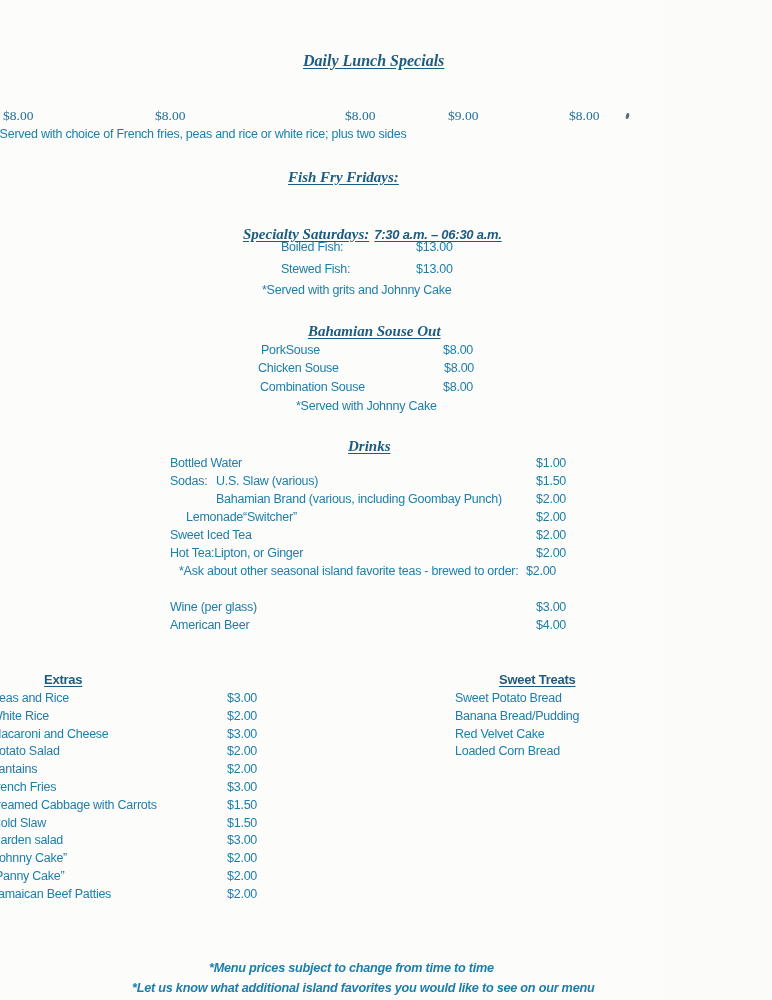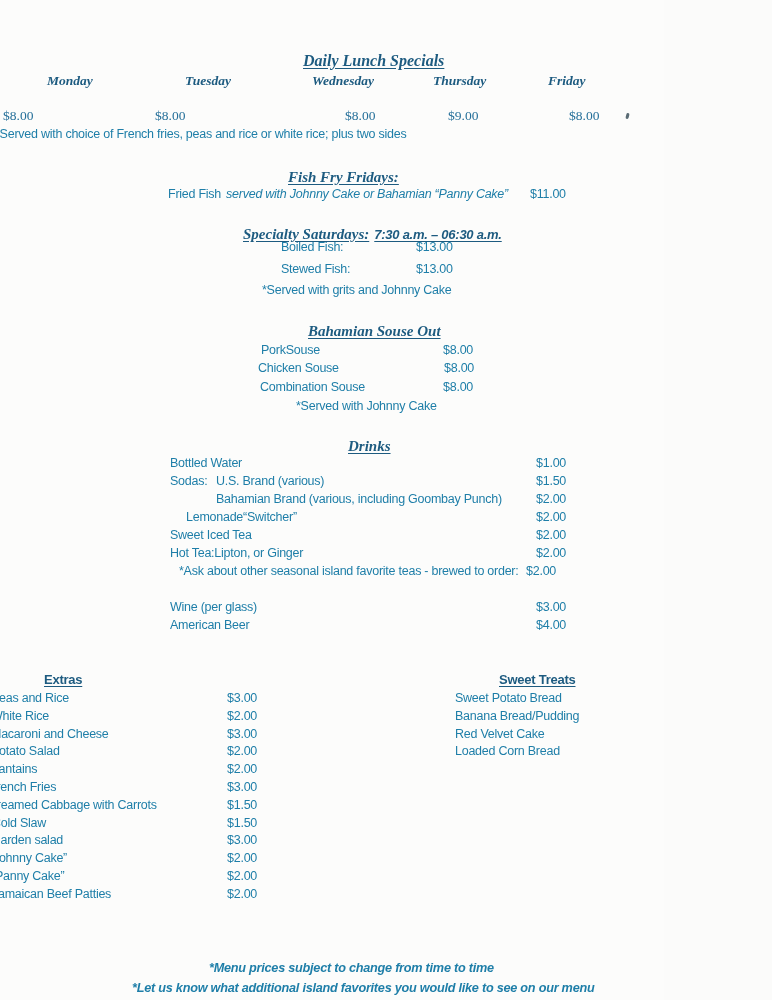--- a/index.html
+++ b/index.html
@@ -43,44 +43,33 @@
     border-radius:2px;background:#5a6b74;transform:rotate(14deg);
   }
 </style>
 </head>
 <body>
 
 <div id="page">
 
   <span class="abs serif sec-title main-title" style="left:303px;top:52px">Daily Lunch Specials</span>
 
-  <div class="row" style="top:73px">
-    <span class="serif day" style="left:47px">Monday</span>
-    <span class="serif day" style="left:185px">Tuesday</span>
-    <span class="serif day" style="left:312px">Wednesday</span>
-    <span class="serif day" style="left:433px">Thursday</span>
-    <span class="serif day" style="left:548px">Friday</span>
-  </div>
 
 
   <div class="row" style="top:108px">
     <span class="serif serif-txt" style="left:3px">$8.00</span>
     <span class="serif serif-txt" style="left:155px">$8.00</span>
     <span class="serif serif-txt" style="left:345px">$8.00</span>
     <span class="serif serif-txt" style="left:448px">$9.00</span>
     <span class="serif serif-txt" style="left:569px">$8.00</span>
   </div>
 
   <span class="abs sans body-txt" style="left:-5px;top:127px">*Served with choice of French fries, peas and rice or white rice; plus two sides</span>
 
   <span class="abs serif sec-title" style="left:288px;top:169px">Fish Fry Fridays:</span>
-  <div class="row sans body-txt" style="top:187px">
-    <span style="left:168px"><span>Fried Fish</span><span class="it desc-gap">served with Johnny Cake or Bahamian “Panny Cake”</span></span>
-    <span style="left:530px">$11.00</span>
-  </div>
 
   <span class="abs sec-title" style="left:243px;top:225px"><span class="serif">Specialty Saturdays:</span><span class="sans desc-gap" style="font-size:13px">7:30 a.m. – 06:30 a.m.</span></span>
 
   <div class="row sans body-txt" style="top:240px">
     <span style="left:281px">Boiled Fish:</span>
     <span style="left:416px">$13.00</span>
   </div>
   <div class="row sans body-txt" style="top:262px">
     <span style="left:281px">Stewed Fish:</span>
     <span style="left:416px">$13.00</span>
@@ -103,21 +92,21 @@
   <span class="abs sans body-txt" style="left:296px;top:399px">*Served with Johnny Cake</span>
 
   <span class="abs serif sec-title" style="left:348px;top:438px">Drinks</span>
 
   <div class="row sans body-txt" style="top:456px">
     <span style="left:170px">Bottled Water</span>
     <span style="left:536px">$1.00</span>
   </div>
   <div class="row sans body-txt" style="top:474px">
     <span style="left:170px">Sodas:</span>
-    <span style="left:216px">U.S. Brand (various)</span>
+    <span style="left:216px">U.S. Slaw (various)</span>
     <span style="left:536px">$1.50</span>
   </div>
   <div class="row sans body-txt" style="top:492px">
     <span style="left:216px">Bahamian Brand (various, including Goombay Punch)</span>
     <span style="left:536px">$2.00</span>
   </div>
   <div class="row sans body-txt" style="top:510px">
     <span style="left:186px">Lemonade“Switcher”</span>
     <span style="left:536px">$2.00</span>
   </div>

